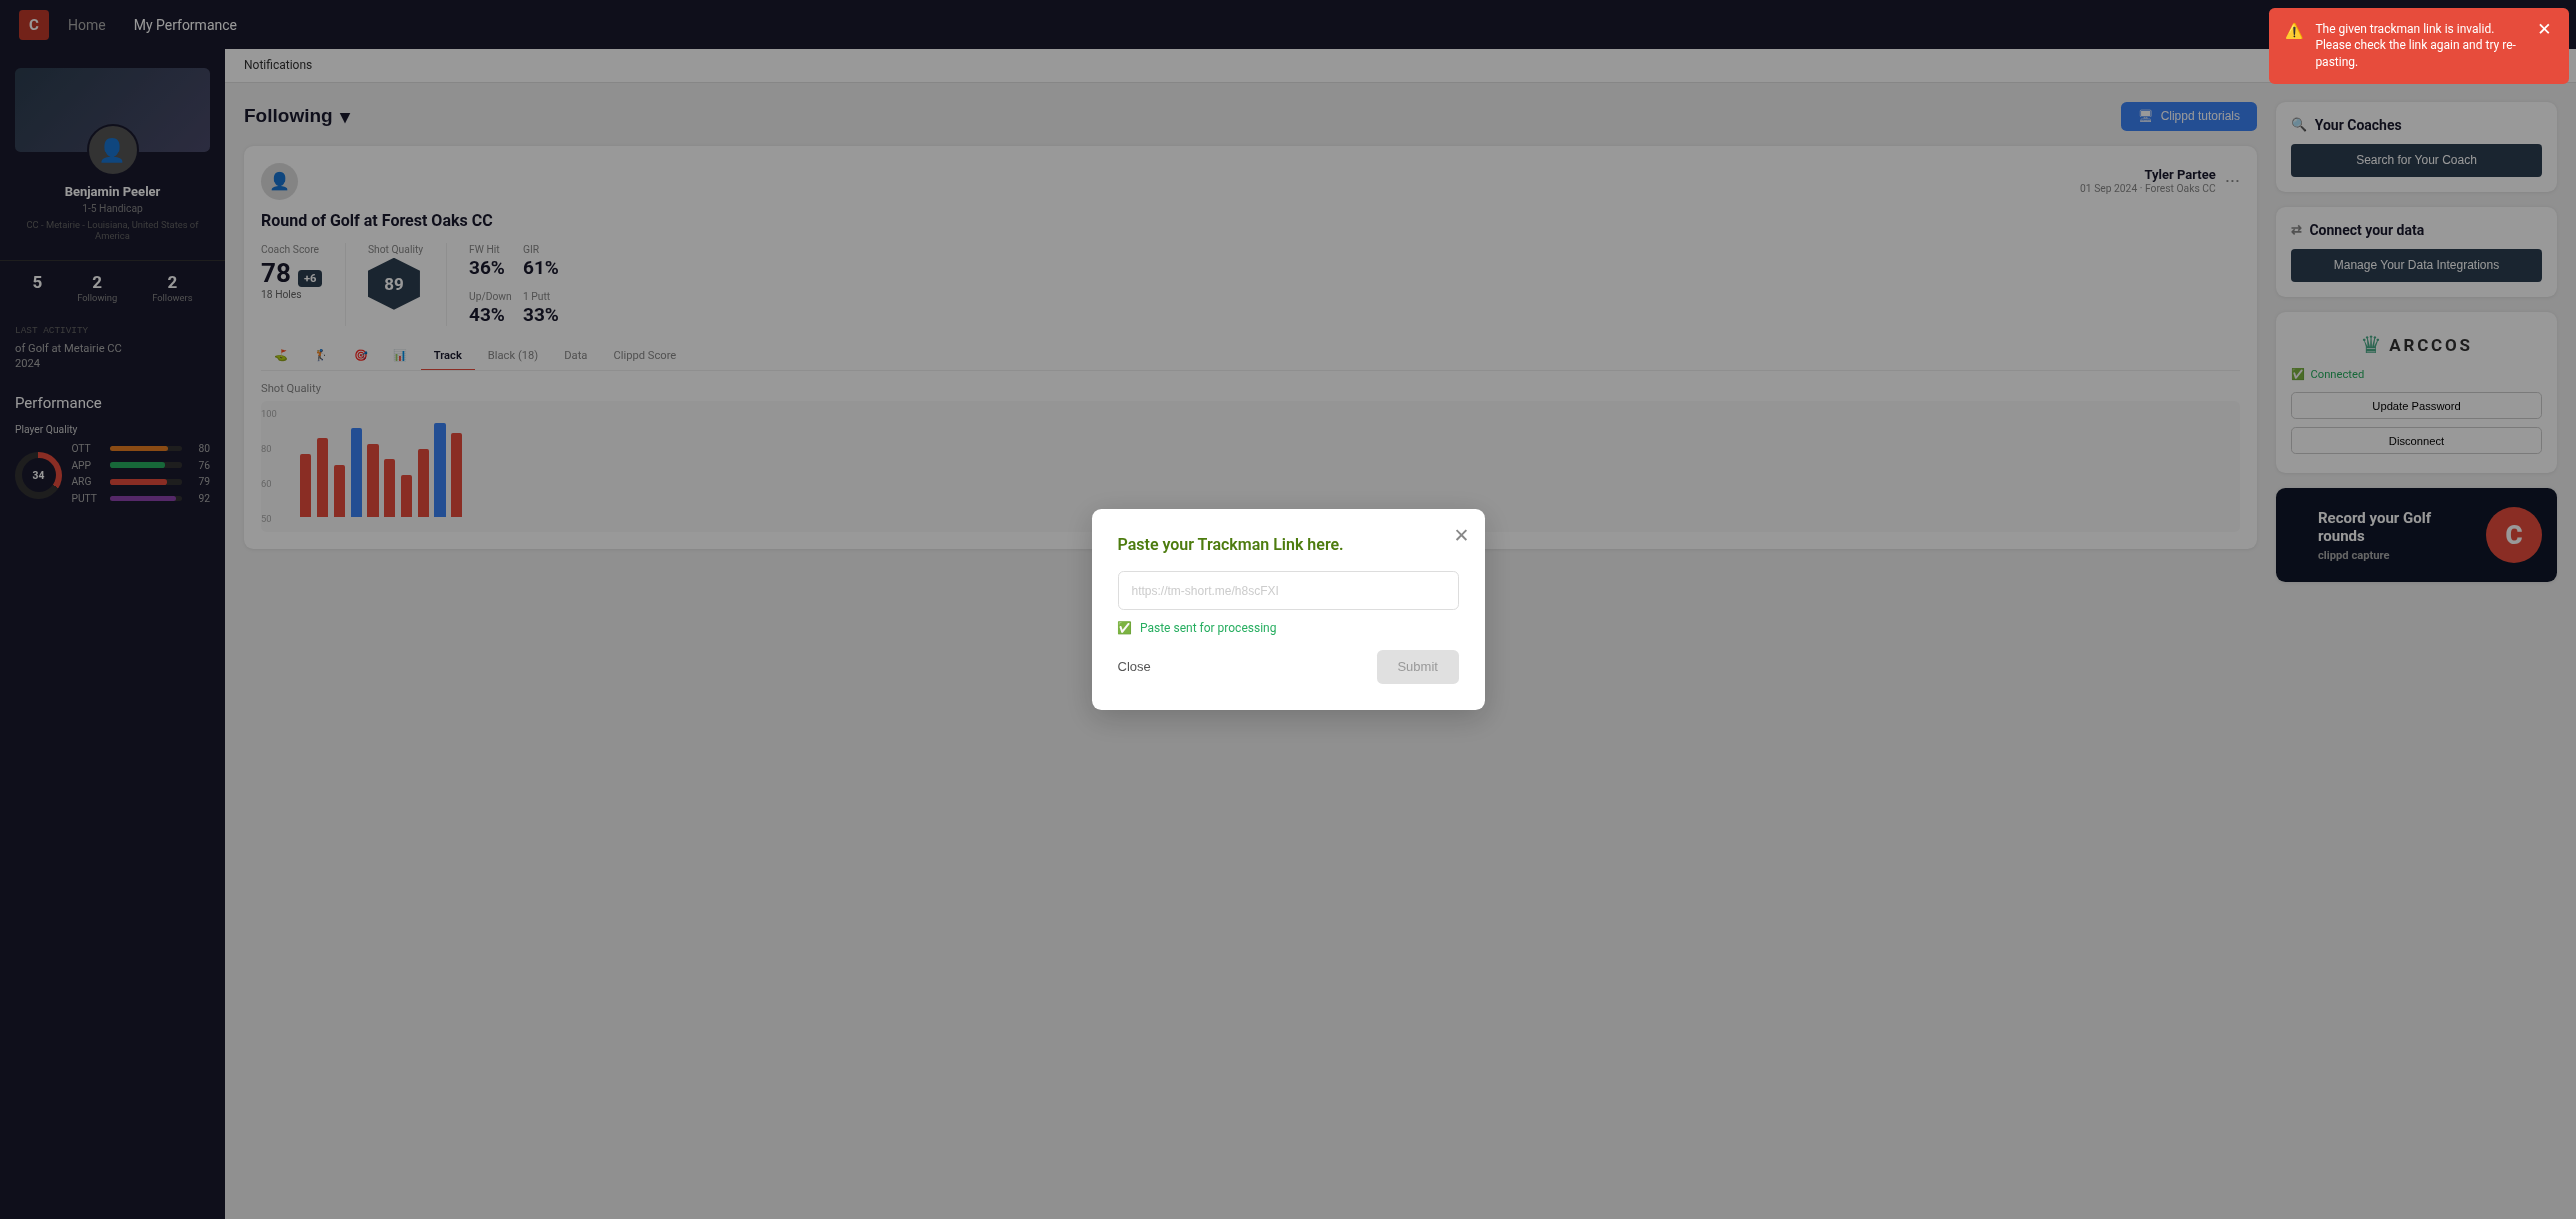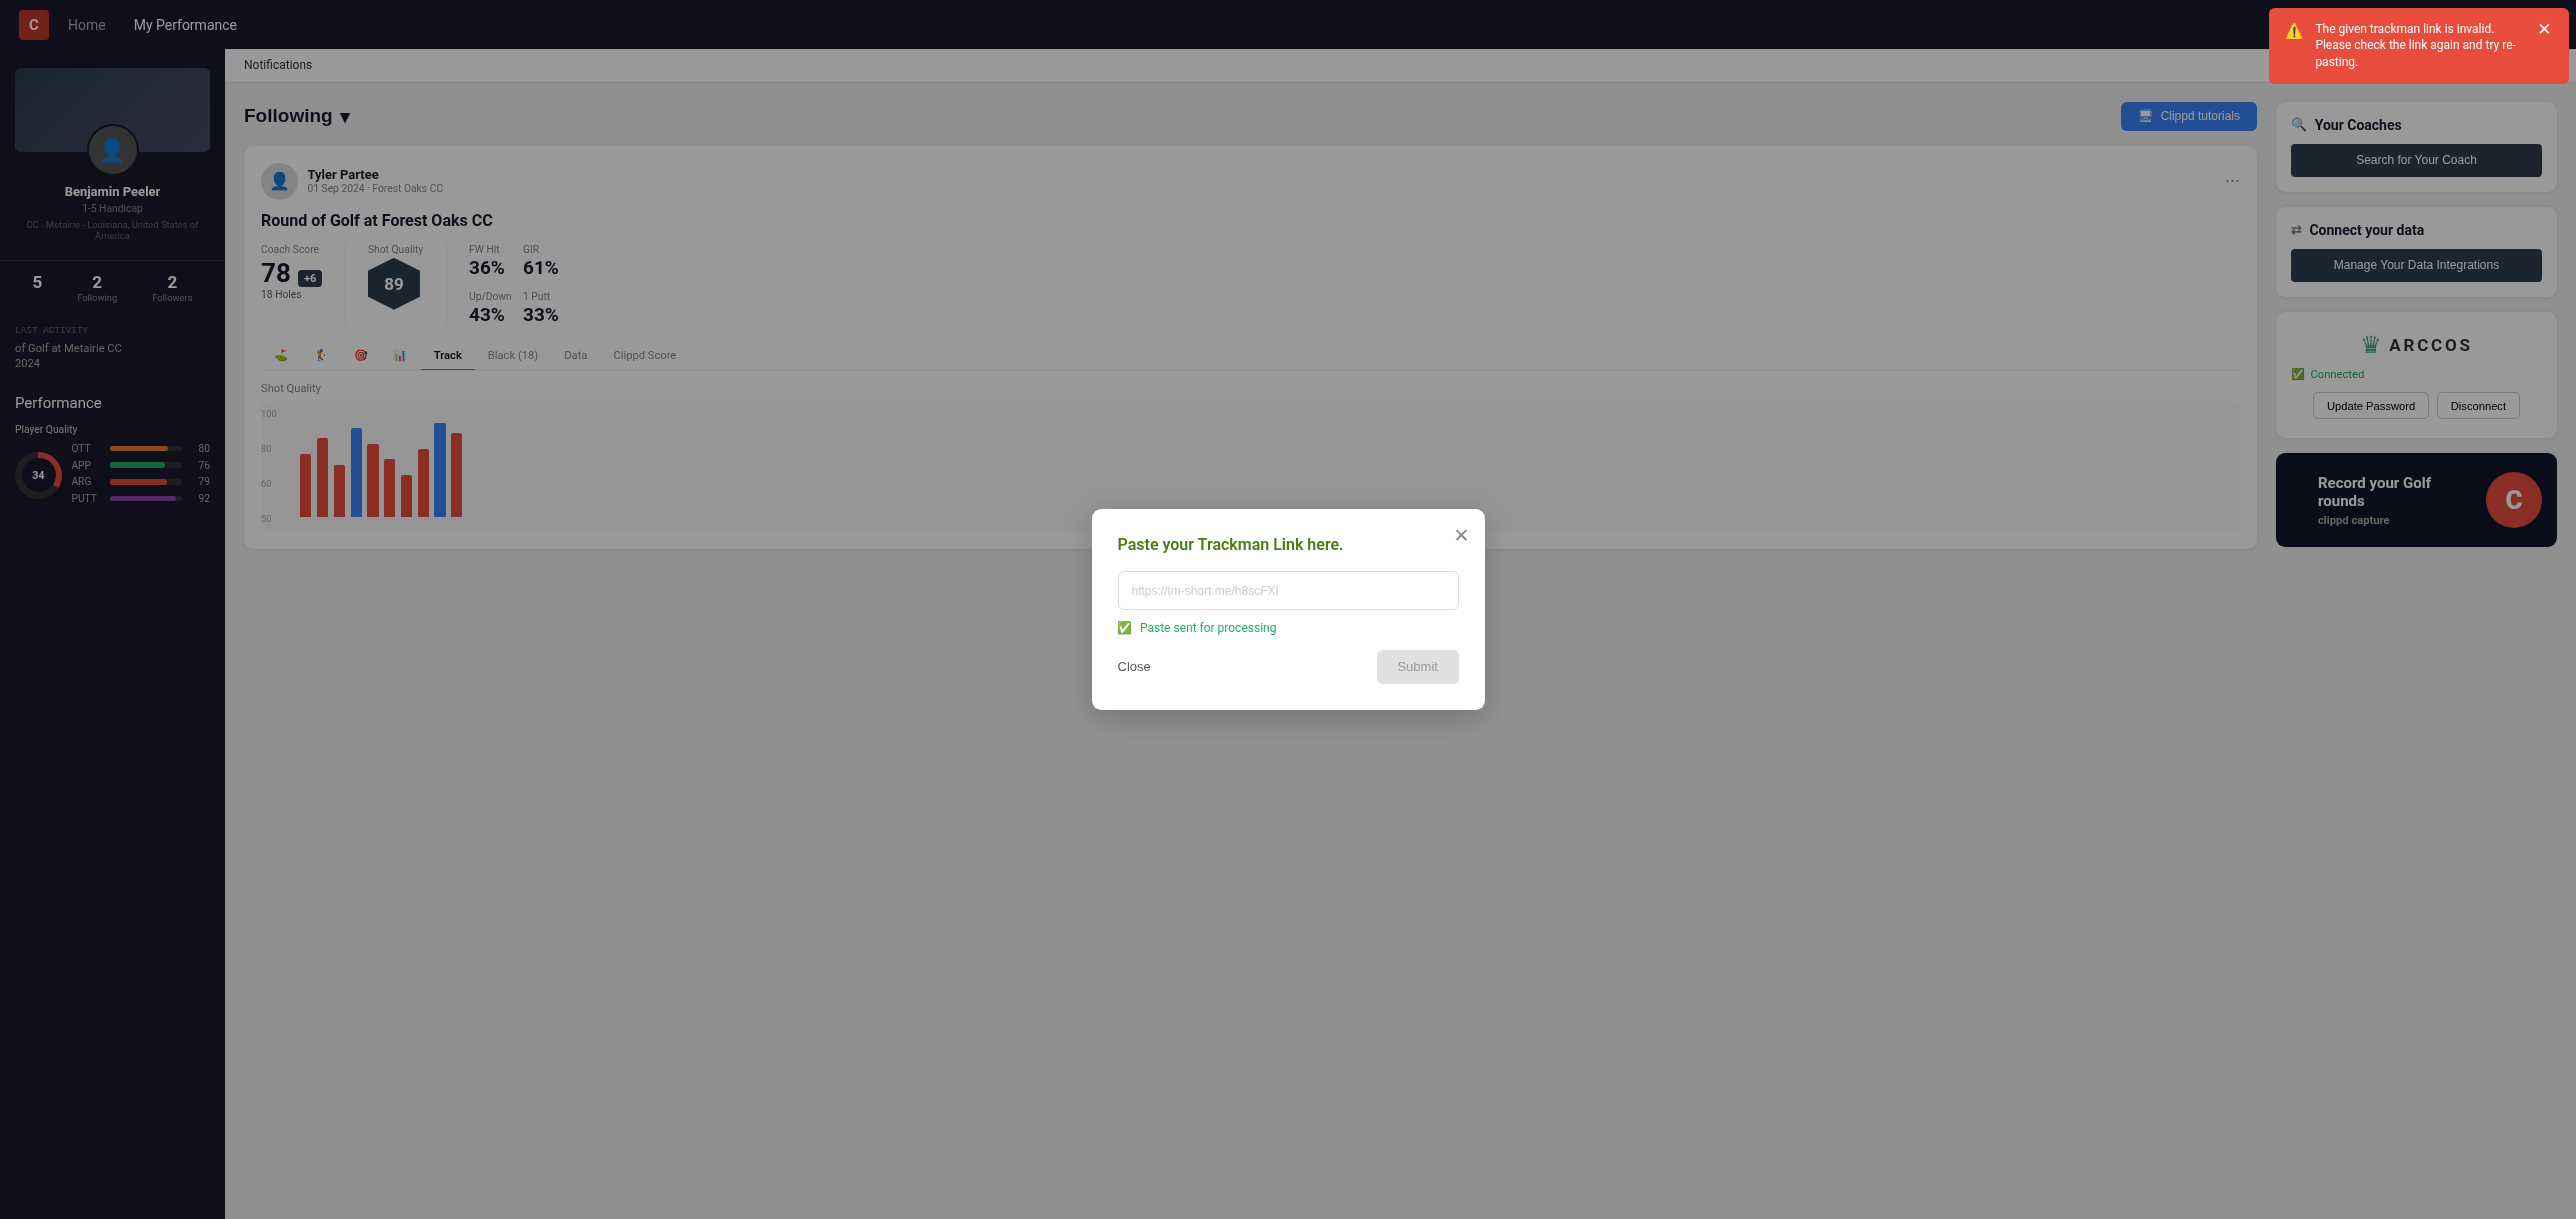--- a/index.html
+++ b/index.html
@@ -117,21 +117,21 @@
       display: flex; align-items: center; gap: 7.5px;
     }
 
     
     .feed-card { background: #fff; border-radius: 9.4px; padding: 17px; box-shadow: 0 0.9px 3.7px rgba(0,0,0,0.08); }
     .feed-card-header { display: flex; align-items: center; gap: 9.4px; margin-bottom: 11.2px; }
     .feed-card-avatar {
       width: 37px; height: 37px; background: #ddd; border-radius: 50%;
       display: flex; align-items: center; justify-content: center; font-size: 17px; color: #999;
     }
-    .feed-card-info { flex: 1; }
+    .feed-card-info { flex: 1; text-align: right; }
     .feed-card-name { font-size: 13px; font-weight: 700; color: #1a1a2e; }
     .feed-card-date { font-size: 10.3px; color: #888; }
     .feed-card-menu { font-size: 19px; color: #888; cursor: pointer; }
     .feed-card-title { font-size: 16px; font-weight: 700; color: #1a1a2e; margin-bottom: 13px; }
     .feed-stats { display: flex; gap: 22.5px; margin-bottom: 15px; }
     .feed-stat-block { }
     .feed-stat-label { font-size: 10.3px; color: #888; margin-bottom: 1.9px; }
     .feed-stat-value { font-size: 26px; font-weight: 700; color: #1a1a2e; }
     .feed-stat-sub { font-size: 10.3px; color: #666; }
     .shot-quality-hex {
@@ -162,21 +162,21 @@
     .right-card { background: #fff; border-radius: 9.4px; padding: 15px; box-shadow: 0 0.9px 3.7px rgba(0,0,0,0.08); }
     .right-card-title { font-size: 14px; font-weight: 700; color: #1a1a2e; display: flex; align-items: center; gap: 7.5px; }
     .right-card-search-icon { font-size: 13px; color: #888; }
     .right-card-btn {
       width: 100%; background: #2c3e50; color: white; border: none; border-radius: 4px;
       padding: 9.4px; font-size: 12px; cursor: pointer; margin-top: 11.2px;
     }
     .connect-icon { font-size: 13px; color: #888; }
 
     .arccos-card { background: #fff; border-radius: 9.4px; padding: 19px 15px; box-shadow: 0 0.9px 3.7px rgba(0,0,0,0.08); text-align: center; }
-    .arccos-btns { display: flex; gap: 7.5px; justify-content: center; margin-top: 11.2px; }
+    .arccos-btns { display: flex; gap: 7.5px; justify-content: center; margin-top: 11.2px; flex-direction: column; }
     .arccos-btn { padding: 6.6px 13px; border-radius: 4.7px; font-size: 11.2px; cursor: pointer; border: 0.9px solid #ccc; background: #fff; }
     .arccos-btn.outline { background: transparent; }
     .arccos-connected { display: flex; align-items: center; gap: 5.6px; font-size: 11.2px; color: #27ae60; margin-bottom: 7.5px; }
 
     .capture-card {
       background: #0f172a; border-radius: 9.4px; overflow: hidden;
       box-shadow: 0 0.9px 3.7px rgba(0,0,0,0.08); position: relative; min-height: 94px;
       display: flex; align-items: center; justify-content: center; padding-left: 23px;
     }
     .capture-text { color: white; font-size: 15px; font-weight: 700; padding: 19px; flex: 1; }

